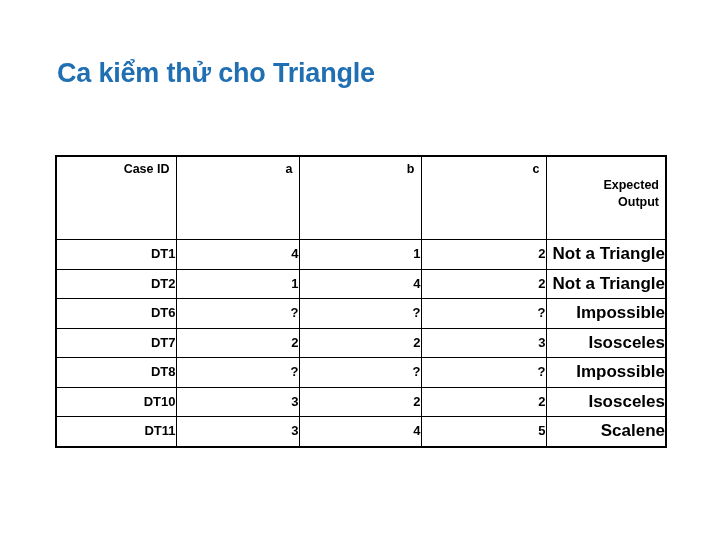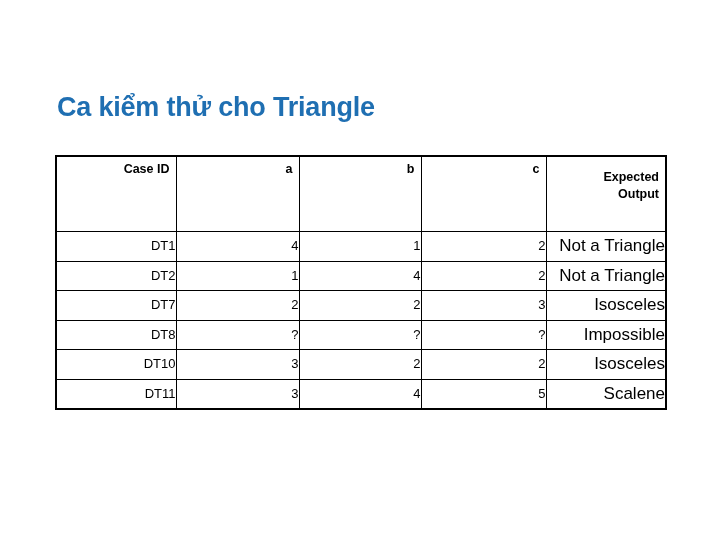--- a/index.html
+++ b/index.html
@@ -17,21 +17,21 @@
 
   .slide {
     position: absolute;
     inset: 0;
     background: #ffffff;
   }
 
   .slide-title {
     position: absolute;
     left: 57px;
-    top: 90px;
+    top: 56px;
     font-size: 27px;
     font-weight: bold;
     color: #1F6FB2;
     letter-spacing: -0.2px;
     white-space: nowrap;
     line-height: 34px;
   }
 
   .table-wrap {
     position: absolute;
@@ -65,28 +65,28 @@
   table.cases thead th {
     height: 50px;
     font-size: 12.5px;
     font-weight: bold;
     line-height: 17px;
     padding: 4px 6px 12px 6px;
     vertical-align: top;
   }
 
   table.cases thead th.exp-head {
-    padding-top: 12px;
+    padding-top: 20px;
     border-radius: 18px;
   }
 
   table.cases tbody td {
     height: 28.5px;
     font-size: 13px;
-    font-weight: normal;
+    font-weight: bold;
     line-height: 16px;
   }
 
   table.cases tbody td.exp-cell {
     font-size: 17px;
   }
 </style>
 </head>
 <body>
 
@@ -124,20 +124,27 @@
             <td class="exp-cell">Not a Triangle</td>
           </tr>
           <tr>
             <td>DT2</td>
             <td>1</td>
             <td>4</td>
             <td>2</td>
             <td class="exp-cell">Not a Triangle</td>
           </tr>
           <tr>
+            <td>DT6</td>
+            <td>?</td>
+            <td>?</td>
+            <td>?</td>
+            <td class="exp-cell">Impossible</td>
+          </tr>
+          <tr>
             <td>DT7</td>
             <td>2</td>
             <td>2</td>
             <td>3</td>
             <td class="exp-cell">Isosceles</td>
           </tr>
           <tr>
             <td>DT8</td>
             <td>?</td>
             <td>?</td>

